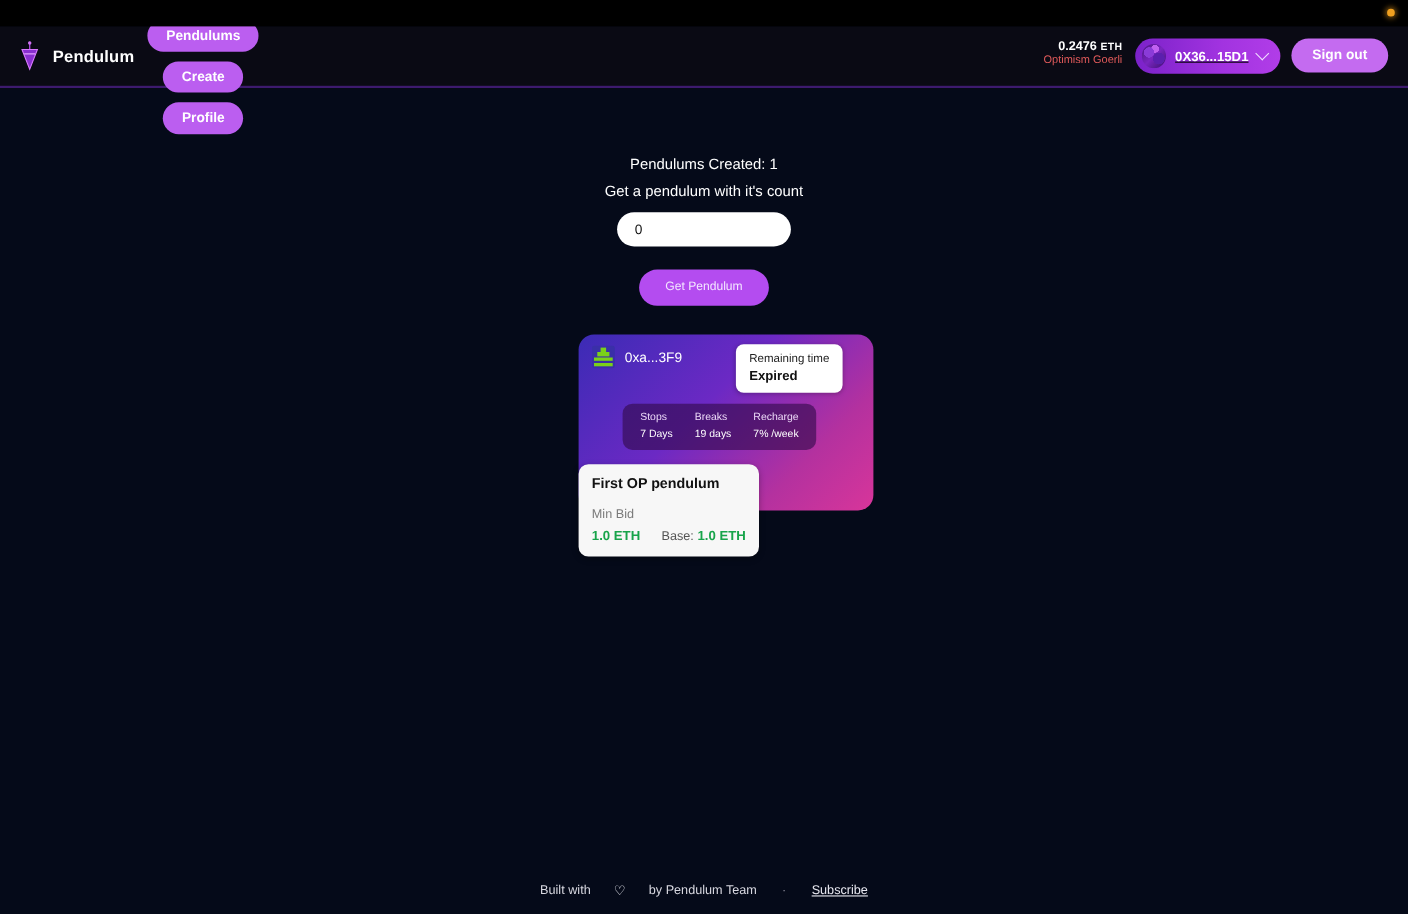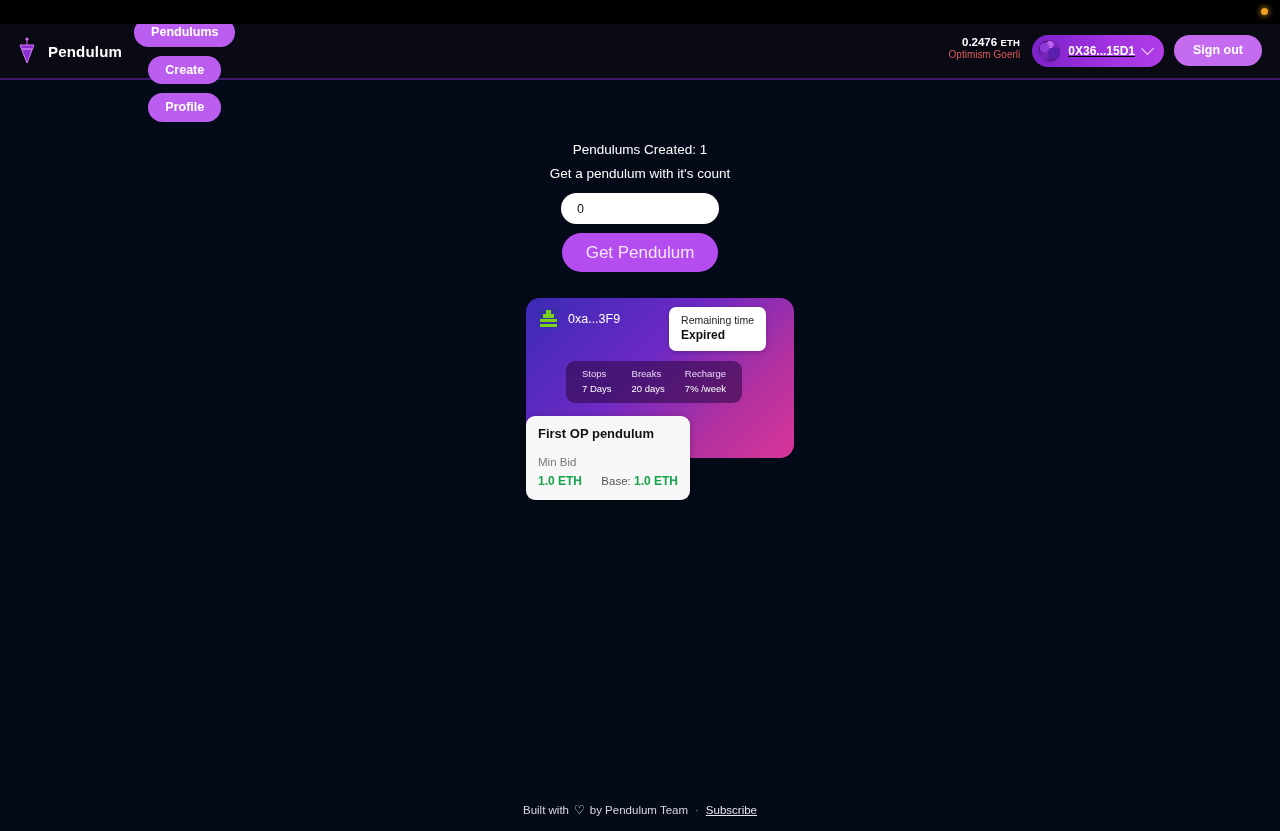--- a/index.html
+++ b/index.html
@@ -194,26 +194,26 @@
     border: none;
     background: #ffffff;
     color: #111111;
     font-size: 12.5px;
     font-family: "Liberation Sans", sans-serif;
     padding: 0 16px;
     outline: none;
   }
 
   .get-btn {
-    margin-top: 9px;
+    margin-top: 21px;
     background: #b44cf0;
     color: #f3e6ff;
     border: none;
     border-radius: 999px;
-    font-size: 17px;
+    font-size: 11px;
     padding: 11px 24px;
     cursor: pointer;
     font-family: "Liberation Sans", sans-serif;
     line-height: 1;
   }
 
   
   .card-wrap {
     position: relative;
     width: 228px;
@@ -349,21 +349,21 @@
 
   
   .footer {
     position: absolute;
     left: 0;
     bottom: 14px;
     width: 100%;
     display: flex;
     justify-content: center;
     align-items: center;
-    gap: 5px;
+    gap: 21px;
     font-size: 11.5px;
     color: #d8d8e0;
   }
   .heart {
     color: #e8e8f0;
     font-size: 12px;
   }
   .dot-sep { color: #8a8a99; padding: 0 2px; }
   .subscribe-link {
     color: #e8e8f0;
@@ -442,21 +442,21 @@
       <div class="remaining-value">Expired</div>
     </div>
 
     <div class="stats-box">
       <div class="stat">
         <div class="stat-label">Stops</div>
         <div class="stat-value">7 Days</div>
       </div>
       <div class="stat">
         <div class="stat-label">Breaks</div>
-        <div class="stat-value">20 days</div>
+        <div class="stat-value">19 days</div>
       </div>
       <div class="stat">
         <div class="stat-label">Recharge</div>
         <div class="stat-value">7% /week</div>
       </div>
     </div>
 
     <div class="info-card">
       <div class="info-title">First OP pendulum</div>
       <div class="info-minbid-label">Min Bid</div>

